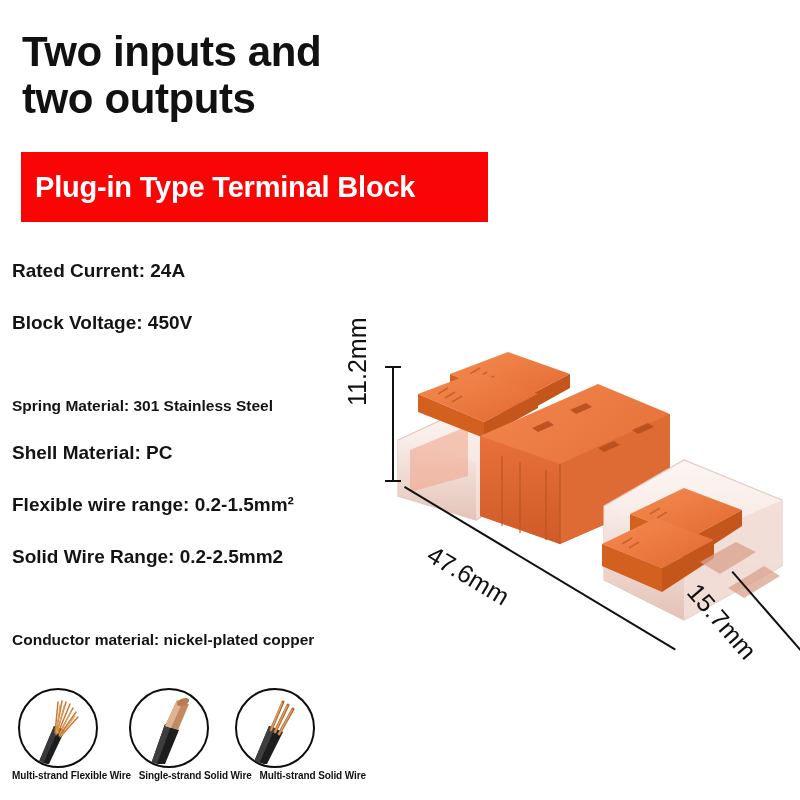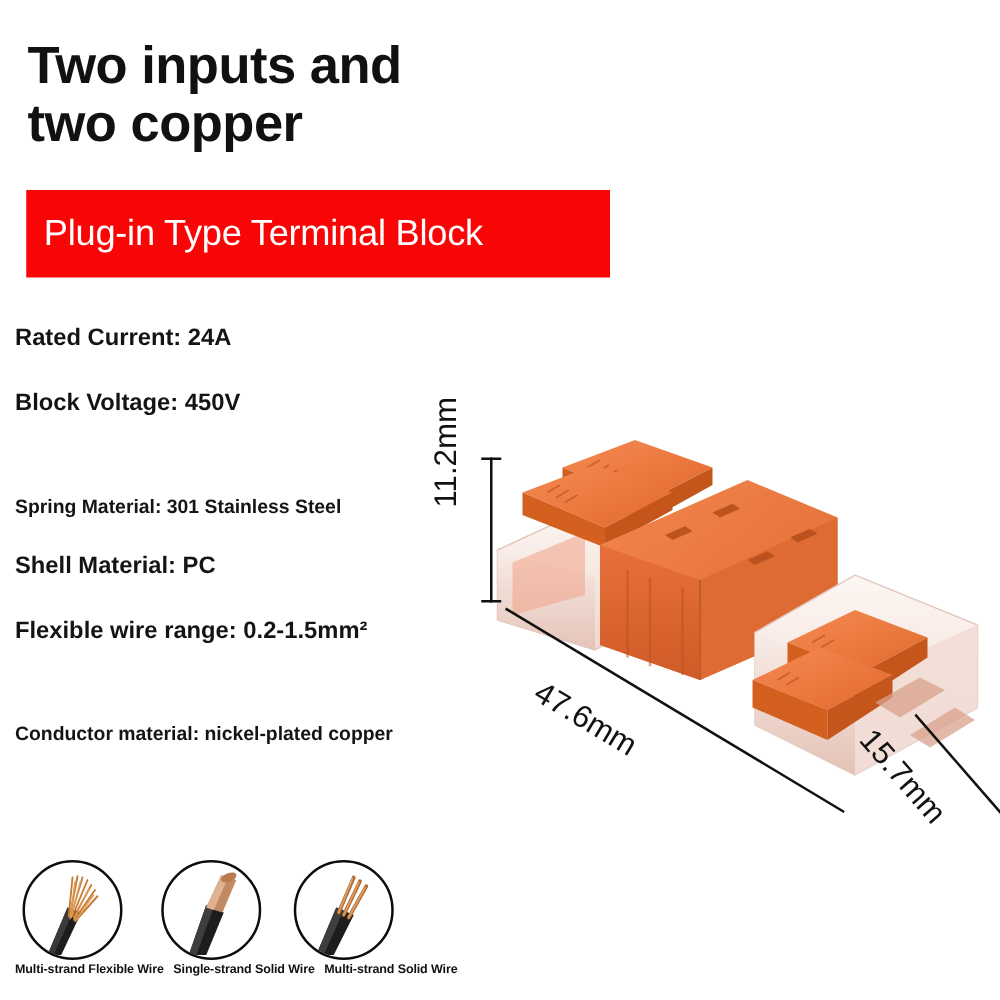--- a/index.html
+++ b/index.html
@@ -40,21 +40,21 @@
     top: 152px;
     width: 467px;
     height: 70px;
     background: #fa0505;
     display: flex;
     align-items: center;
   }
   #banner-text {
     color: #ffffff;
     font-size: 29px;
-    font-weight: 400;
+    font-weight: 700;
     padding-left: 14px;
     letter-spacing: -0.2px;
     white-space: nowrap;
   }
 
   
   #specs {
     position: absolute;
     left: 12px;
     top: 256px;
@@ -159,33 +159,34 @@
   }
   #wire-captions span { margin-right: 5px; }
 </style>
 </head>
 <body>
 
 <div id="page">
 
   <div id="headline">
     <span class="hl-line">Two inputs and</span>
-    <span class="hl-line">two copper</span>
+    <span class="hl-line">two outputs</span>
   </div>
 
   <div id="banner">
     <span id="banner-text">Plug-in Type Terminal Block</span>
   </div>
 
   <div id="specs">
     <div class="spec-row big">Rated Current: 24A</div>
     <div class="spec-row big">Block Voltage: 450V</div>
     <div class="spec-row small">Spring Material: 301 Stainless Steel</div>
     <div class="spec-row big">Shell Material: PC</div>
     <div class="spec-row big">Flexible wire range: 0.2-1.5mm²</div>
+    <div class="spec-row big">Solid Wire Range: 0.2-2.5mm2</div>
     <div class="spec-row small last">Conductor material: nickel-plated copper</div>
   </div>
 
   <div id="photo">
     <svg width="416" height="330" viewBox="0 0 416 330" xmlns="http://www.w3.org/2000/svg">
       <defs>
         <linearGradient id="clearG" x1="0" y1="0" x2="0" y2="1">
           <stop offset="0" stop-color="#fdf6f3"></stop>
           <stop offset="1" stop-color="#efd8cf"></stop>
         </linearGradient>

